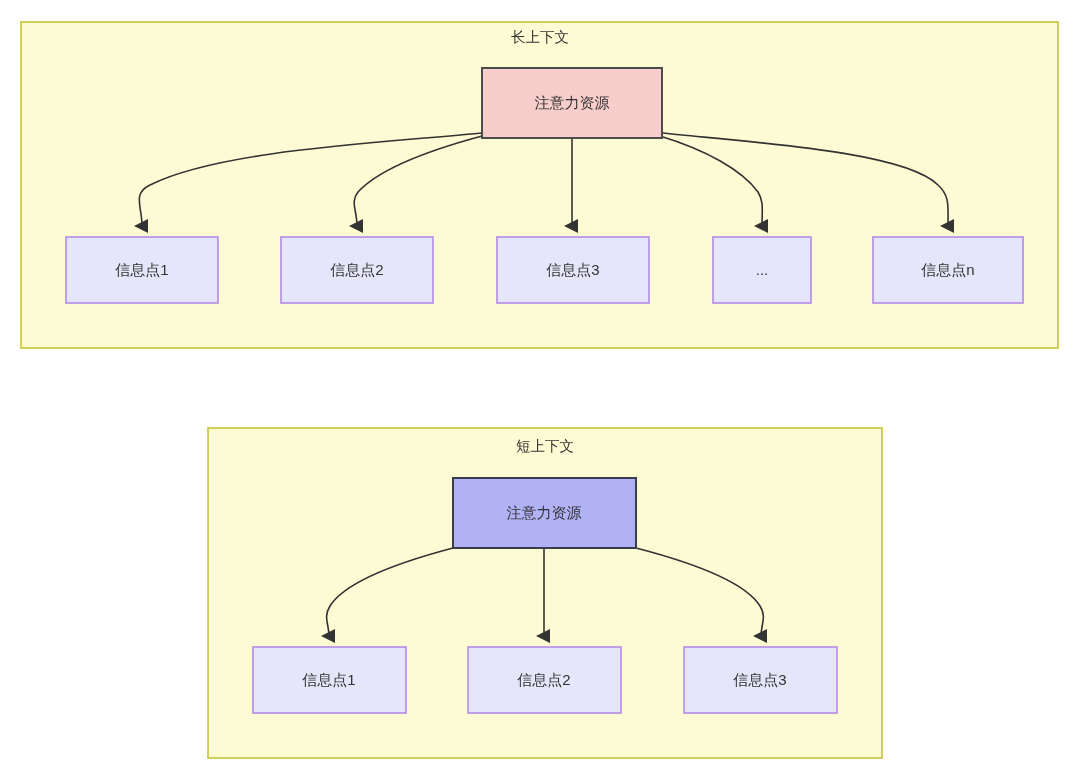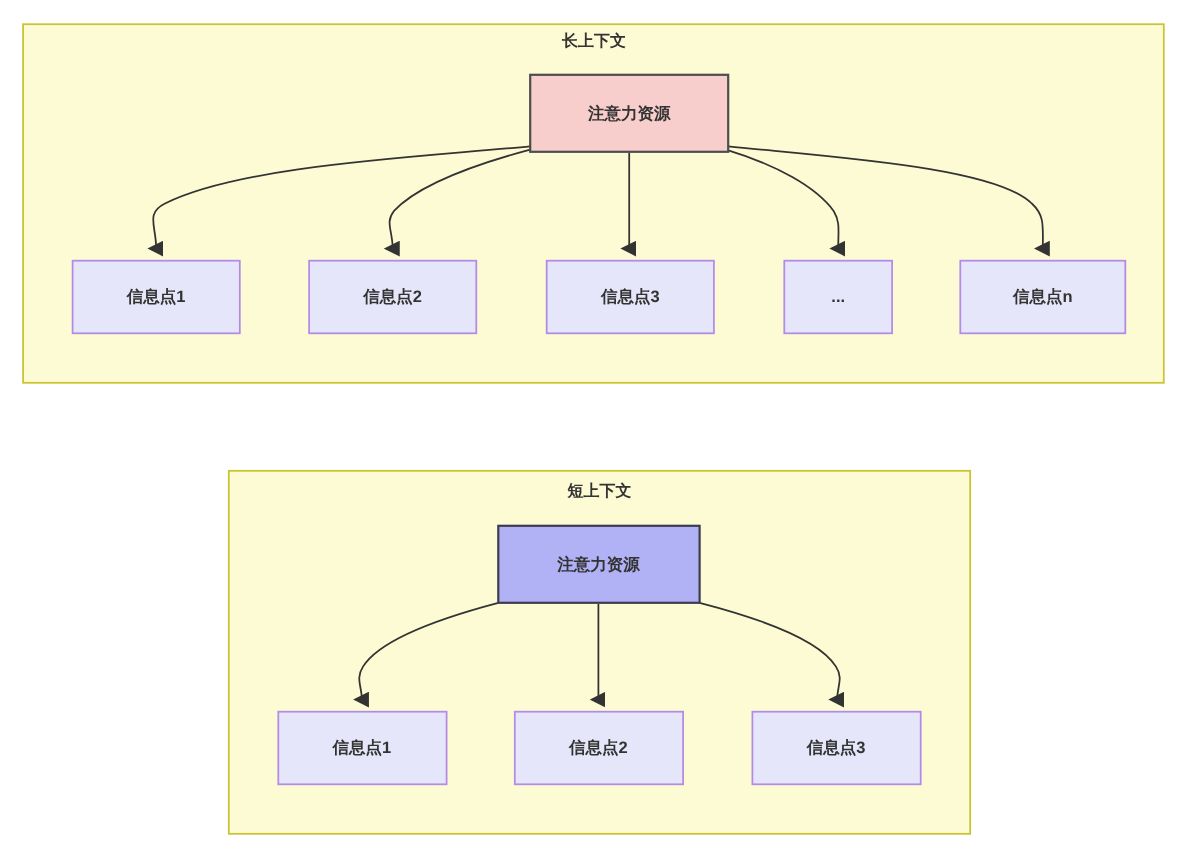--- a/index.html
+++ b/index.html
@@ -10,21 +10,20 @@
   body {
     width: 1080px;
     height: 774px;
     font-family: "Liberation Sans", "DejaVu Sans", sans-serif;
     overflow: hidden;
   }
   #diagram-root {
     position: relative;
     width: 1080px;
     height: 774px;
-    font-weight: bold;
   }
   svg.canvas {
     position: absolute;
     left: 0;
     top: 0;
     width: 1080px;
     height: 774px;
     display: block;
   }
   .group-label {

